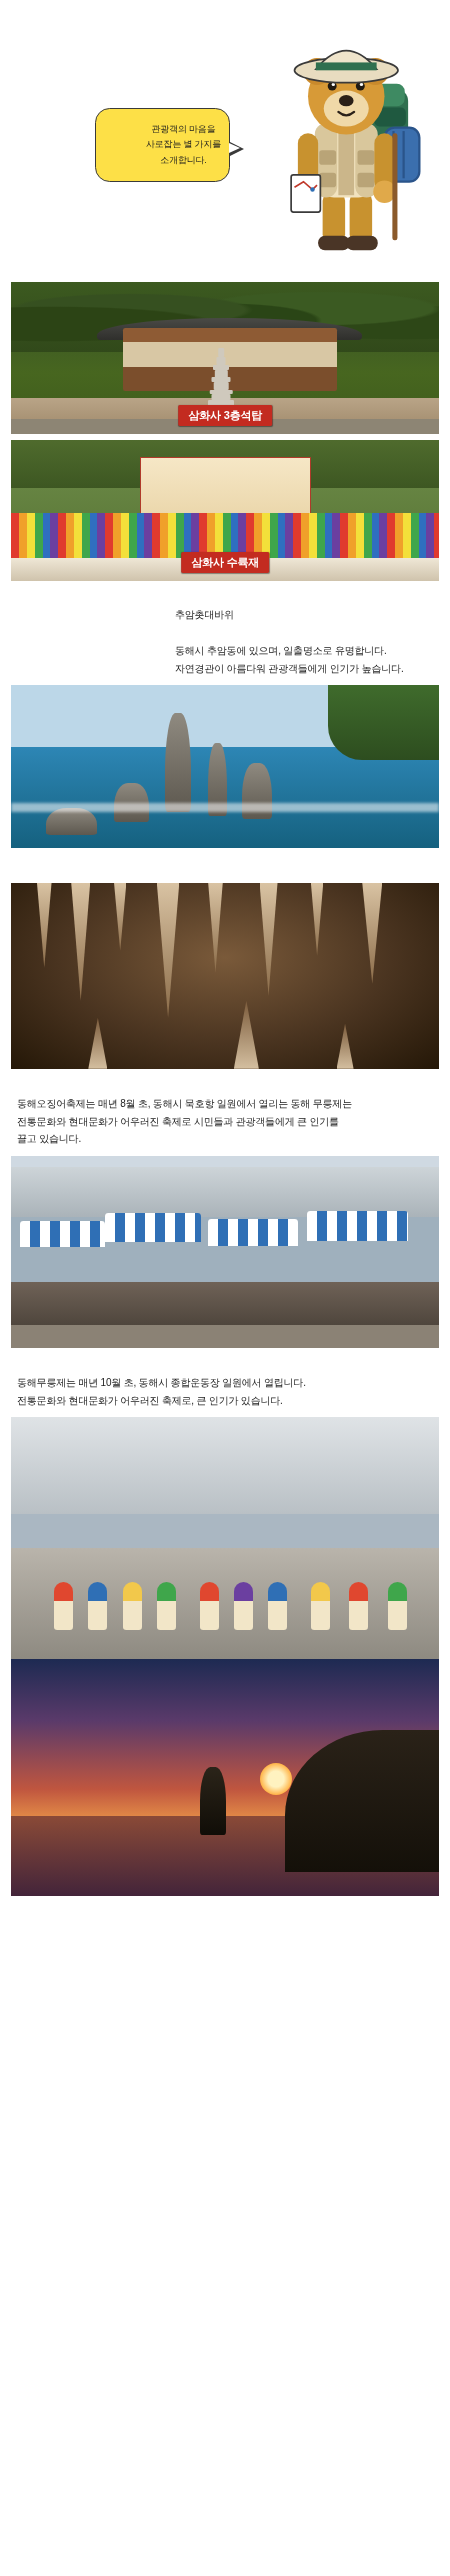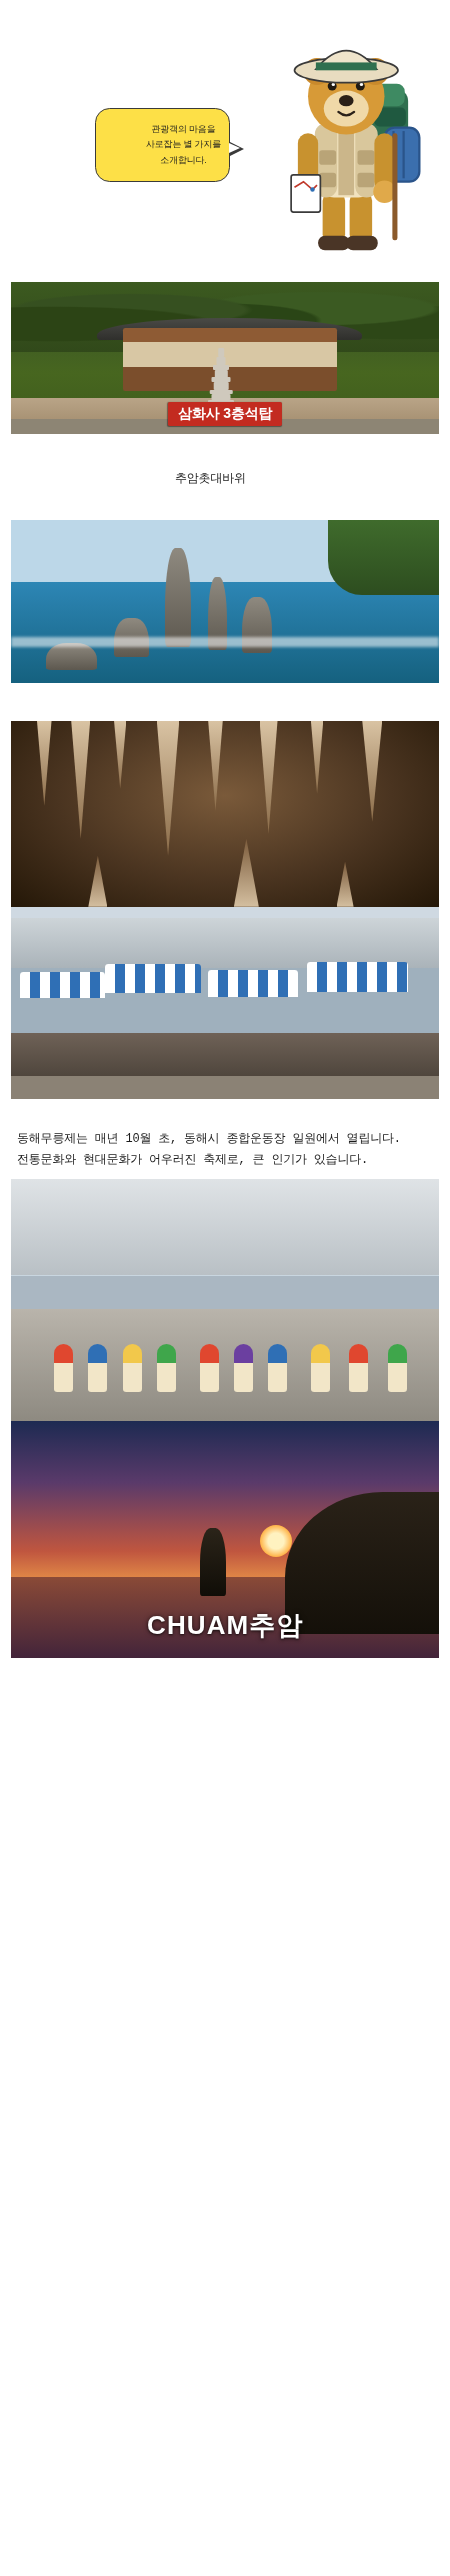--- a/index.html
+++ b/index.html
@@ -84,38 +84,37 @@
     position: relative;
     overflow: hidden;
   }
   .photo-caption {
     position: absolute;
     left: 50%;
     transform: translateX(-50%);
     bottom: 8px;
     background: #c32b20;
     color: #ffffff;
-    font-size: 14px;
+    font-size: 11px;
     font-weight: bold;
     padding: 2.8px 10px;
     border-radius: 1.7px;
     letter-spacing: -0.2px;
     white-space: nowrap;
     box-shadow: 0 0.6px 1.1px rgba(0,0,0,.4);
   }
 
   .block { width: 451px; }
   .text-block {
     padding: 8px 39px 8px 175px;
-    font-size: 12px;
+    font-size: 10px;
     line-height: 1.75;
     color: #1b1b1b;
     letter-spacing: -0.2px;
     white-space: pre-line;
-    font-family: Liberation Mono, monospace;
   }
   .text-block.wide {
     padding: 9px 39px 8px 17px;
   }
   .text-block .lead {
     display: block;
     margin-bottom: 1.1px;
   }
 
   .img-wrap { width: 451px; position: relative; }
@@ -287,24 +286,38 @@
           <i style="bottom:50px;width:5.6px;height:9px;"></i>
         </div>
         <div class="temple-ground"></div>
       </div>
       <div class="photo-caption">삼화사 3층석탑</div>
     </div>
   </div>
 
   <div class="divider"></div>
 
+  <div class="img-wrap">
+    <div class="img-inner photo" style="width:428px;height:141px;margin:0 11.3px;">
+      <div class="scene">
+        <div class="fest-sky"></div>
+        <div class="fest-hill"></div>
+        <div class="fest-banner"></div>
+        <div class="fest-stripes"></div>
+        <div class="fest-tables"></div>
+      </div>
+      <div class="photo-caption">삼화사 수륙재</div>
+    </div>
+  </div>
 
   <div class="block">
     <div class="text-block">
       <span class="lead">추암촛대바위</span>
+      <span>동해시 추암동에 있으며, 일출명소로 유명합니다.
+자연경관이 아름다워 관광객들에게 인기가 높습니다.</span>
     </div>
   </div>
 
   <div class="img-wrap">
     <div class="img-inner photo" style="width:428px;height:163px;margin:0 11.3px;">
       <div class="scene">
         <div class="sea-sky"></div>
         <div class="sea-water"></div>
         <div class="cliff-green"></div>
         <div class="rock" style="left:36%;bottom:22%;width:26px;height:99px;"></div>
@@ -334,20 +347,27 @@
         <div class="stalactite" style="left:58%;width:18px;height:113px;clip-path:polygon(0 0,100% 0,50% 100%);"></div>
         <div class="stalactite" style="left:70%;width:12.4px;height:73px;clip-path:polygon(0 0,100% 0,50% 100%);"></div>
         <div class="stalactite" style="left:82%;width:20px;height:101px;clip-path:polygon(0 0,100% 0,50% 100%);"></div>
         <div class="stalagmite" style="left:18%;width:19px;height:51px;clip-path:polygon(50% 0,100% 100%,0 100%);"></div>
         <div class="stalagmite" style="left:52%;width:25px;height:68px;clip-path:polygon(50% 0,100% 100%,0 100%);"></div>
         <div class="stalagmite" style="left:76%;width:17px;height:45px;clip-path:polygon(50% 0,100% 100%,0 100%);"></div>
       </div>
     </div>
   </div>
 
+  <div class="block">
+    <div class="text-block wide">
+      <span>동해오징어축제는 매년 8월 초, 동해시 묵호항 일원에서 열리는 동해 무릉제는
+전통문화와 현대문화가 어우러진 축제로 시민들과 관광객들에게 큰 인기를
+끌고 있습니다.</span>
+    </div>
+  </div>
 
   <div class="img-wrap">
     <div class="img-inner photo" style="width:428px;height:192px;margin:0 11.3px;">
       <div class="scene">
         <div class="mkt-sky"></div>
         <div class="mkt-bldg"></div>
         <div class="tent" style="left:2%;top:34%;width:85px;height:26px;"></div>
         <div class="tent" style="left:22%;top:30%;width:96px;height:29px;"></div>
         <div class="tent" style="left:46%;top:33%;width:90px;height:27px;"></div>
         <div class="tent" style="left:69%;top:29%;width:101px;height:30px;"></div>
@@ -386,19 +406,18 @@
 
 
   <div class="img-wrap">
     <div class="img-inner photo" style="width:428px;height:237px;margin:0 11.3px 17px;">
       <div class="scene">
         <div class="sun-sky"></div>
         <div class="sun-disc"></div>
         <div class="sun-sea"></div>
         <div class="sun-cliff"></div>
         <div class="sun-rock"></div>
-        <div class="sun-title">CHUAM추암</div>
       </div>
     </div>
   </div>
 
 </div>
 
 
 </body></html>

